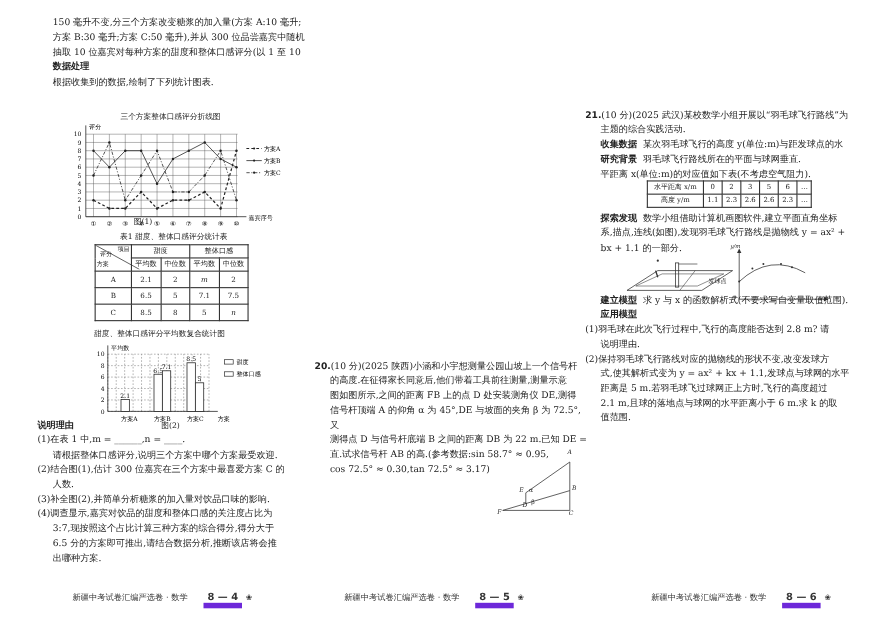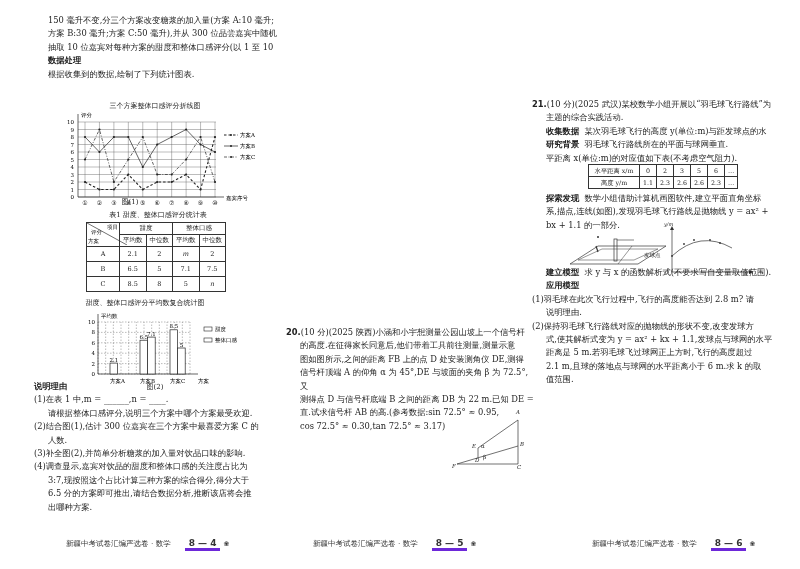--- a/index.html
+++ b/index.html
@@ -5,21 +5,21 @@
   html,body{margin:0;padding:0;background:#fff;}
   body{width:800px;height:569px;position:relative;overflow:hidden;font-family:"DejaVu Serif",serif;color:#222;}
   .col{position:absolute;font-size:8.3px;line-height:13.4px;}
   .p{margin:0;}
   .b{font-weight:bold;font-family:"DejaVu Sans",sans-serif;}
   .ind{padding-left:14px;}
   .cap{font-size:7px;text-align:center;line-height:10px;}
   table.t{border-collapse:collapse;font-size:6.5px;line-height:9px;}
   table.t td{border:1px solid #333;text-align:center;padding:1px 3px;}
   .footer{position:absolute;top:538px;font-family:"DejaVu Sans",sans-serif;font-size:7.5px;color:#333;}
-  .footer .pg{font-weight:bold;font-size:9px;margin-left:14px;border-bottom:3px solid #6d28d9;padding:0 4px;}
+  .footer .pg{font-weight:bold;font-size:9px;margin-left:14px;border-bottom:5px solid #6d28d9;padding:0 4px;}
   .footer .logo{font-size:7px;margin-left:3px;}
   .qnum{font-weight:bold;font-family:"DejaVu Sans",sans-serif;}
 </style>
 </head>
 <body>
 
 <div class="col" style="left:48px;top:14px;width:232px;">
   <p class="p">150 毫升不变,分三个方案改变糖浆的加入量(方案 A:10 毫升;</p>
   <p class="p">方案 B:30 毫升;方案 C:50 毫升),并从 300 位品尝嘉宾中随机</p>
   <p class="p">抽取 10 位嘉宾对每种方案的甜度和整体口感评分(以 1 至 10</p>
@@ -238,21 +238,21 @@
 <div class="footer" style="left:66px;">
   <span>新疆中考试卷汇编严选卷 · 数学</span><span class="pg">8 — 4</span><span class="logo">❀</span>
 </div>
 
 <div class="col" style="left:286px;top:326px;width:250px;">
   <p class="p"><span class="qnum">20.</span><span>(10 分)(2025 陕西)小涵和小宇想测量公园山坡上一个信号杆</span></p>
   <p class="p ind">的高度.在征得家长同意后,他们带着工具前往测量,测量示意</p>
   <p class="p ind">图如图所示,之间的距离 FB 上的点 D 处安装测角仪 DE,测得</p>
   <p class="p ind">信号杆顶端 A 的仰角 α 为 45°,DE 与坡面的夹角 β 为 72.5°,又</p>
   <p class="p ind">测得点 D 与信号杆底端 B 之间的距离 DB 为 22 m.已知 DE =</p>
-  <p class="p ind">直.试求信号杆 AB 的高.(参考数据:sin 72.5° ≈ 0.95,</p>
+  <p class="p ind">直.试求信号杆 AB 的高.(参考数据:sin 58.7° ≈ 0.95,</p>
   <p class="p ind">cos 72.5° ≈ 0.30,tan 72.5° ≈ 3.17)</p>
 </div>
 
 <div style="position:absolute;left:450px;top:412px;width:80px;height:60px;">
   <svg width="80" height="60">
     <line x1="7" y1="52" x2="68" y2="52" stroke="#333" stroke-width="0.7"></line>
     <line x1="7" y1="52" x2="68" y2="34" stroke="#333" stroke-width="0.7"></line>
     <line x1="68" y1="8" x2="68" y2="52" stroke="#333" stroke-width="0.7"></line>
     <line x1="28" y1="36" x2="68" y2="8" stroke="#333" stroke-width="0.7"></line>
     <line x1="28" y1="36" x2="28" y2="46" stroke="#333" stroke-width="0.7"></line>

